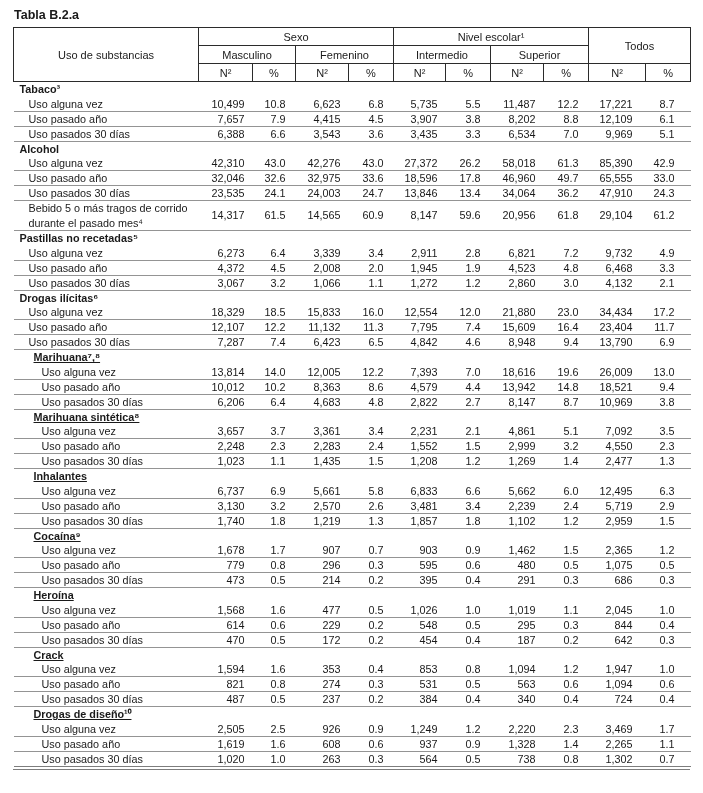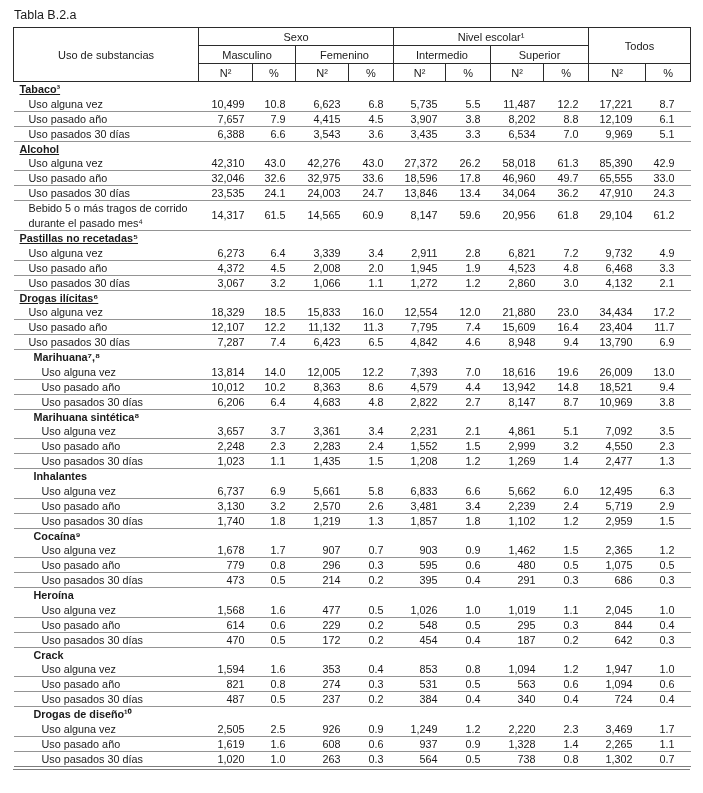--- a/index.html
+++ b/index.html
@@ -9,21 +9,21 @@
     background: #ffffff;
     color: #1a1a1a;
     font-family: "Liberation Sans", sans-serif;
     overflow: hidden;
   }
   .page { padding: 5px 13px 0 13px; }
 
   .title-row {
     display: flex;
     gap: 17px;
-    font-weight: normal;
+    font-weight: bold;
     font-size: 12.5px;
     margin: 3px 0 5px 1px;
     white-space: nowrap;
     align-items: flex-end;
   }
 
   table.main {
     width: 677px;
     border-collapse: collapse;
     table-layout: fixed;
@@ -47,22 +47,22 @@
     padding: 0;
     height: 14px;
     line-height: 14px;
     vertical-align: middle;
     white-space: nowrap;
   }
   tr.data td { border-bottom: 1px solid #949494; }
   tr.data.last td { border-bottom: 1px solid #7d7d7d; }
 
   tr.sec td { font-weight: bold; height: 15px; }
-  tr.sec.lvl0 td { padding-left: 6px; text-decoration: underline; }
-  tr.sec.lvl1 td { padding-left: 20px; }
+  tr.sec.lvl0 td { padding-left: 6px; }
+  tr.sec.lvl1 td { padding-left: 20px; text-decoration: underline; }
 
   tr.data.lvl0 td.lbl { padding-left: 15px; }
   tr.data.lvl1 td.lbl { padding-left: 28px; }
   td.lbl { text-align: left; overflow: hidden; margin-top: 33px; }
   tr.data.wrap td { white-space: normal; height: 29px; line-height: 14.5px; }
 
   td.n { text-align: right; padding-right: 8px; }
   td.p { text-align: right; padding-right: 10px; }
   td.c8 { padding-right: 13px; }
   td.c9 { padding-right: 16px; }

